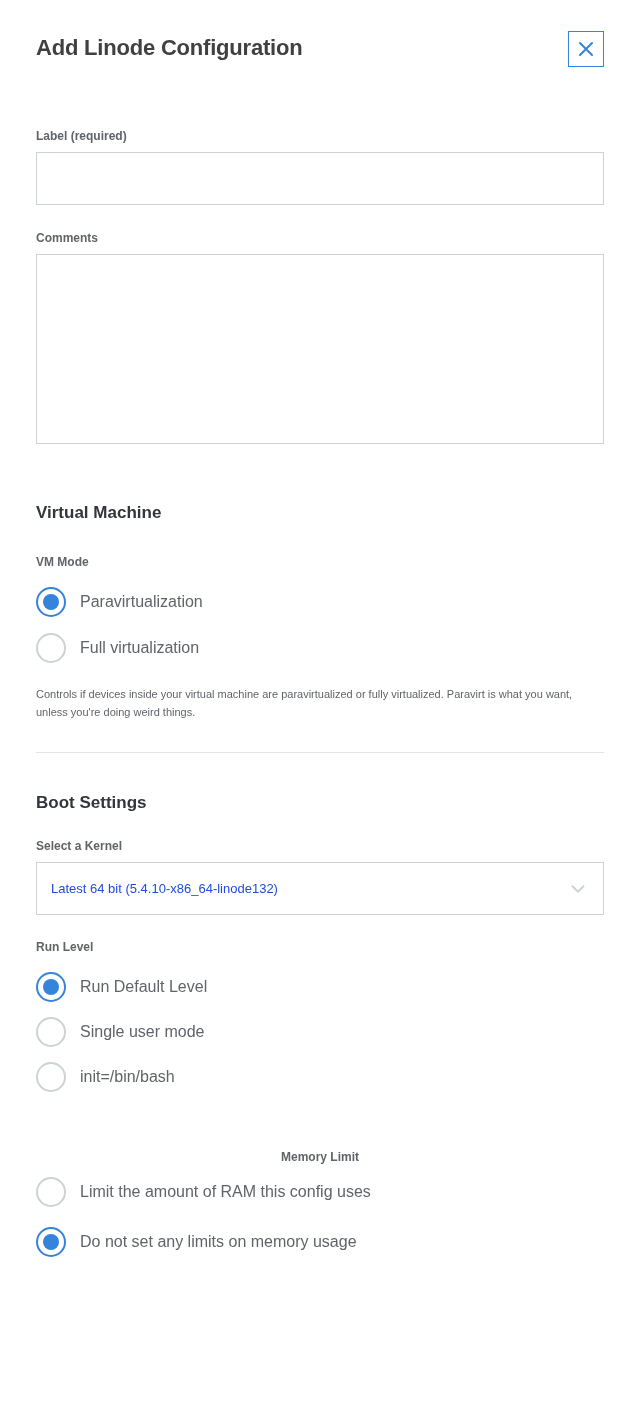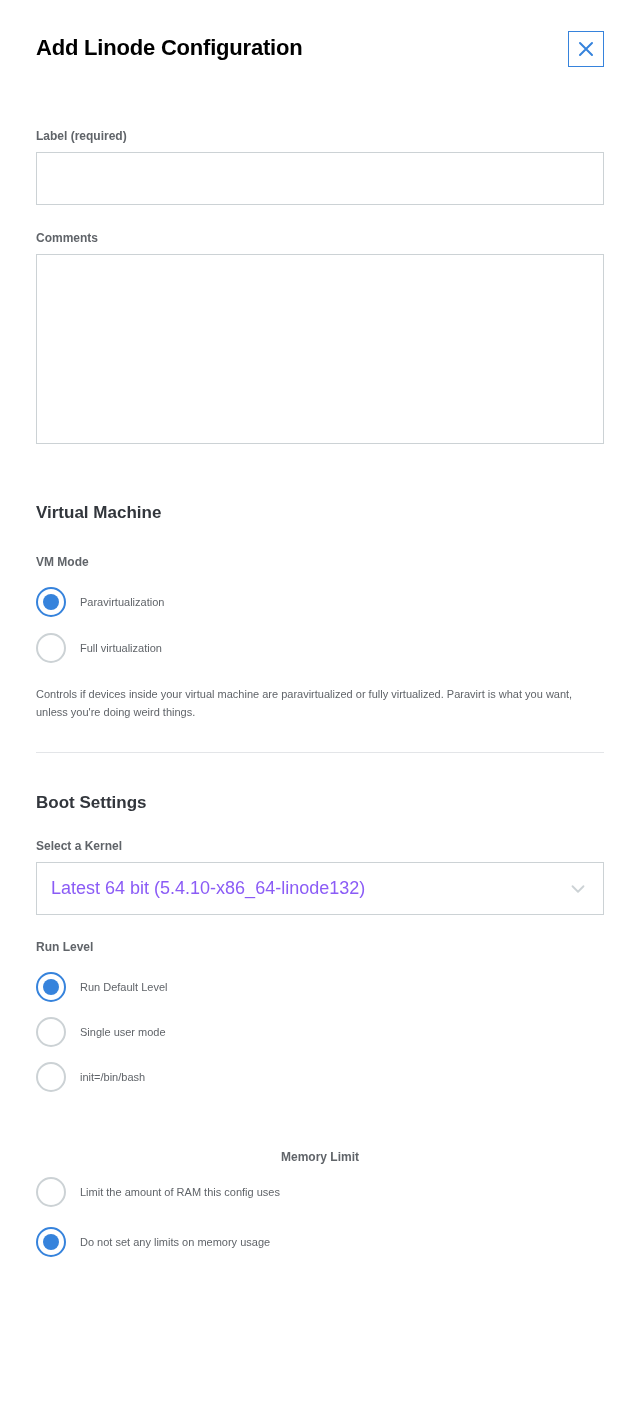--- a/index.html
+++ b/index.html
@@ -25,21 +25,21 @@
   
   .drawer-header {
     display: flex;
     align-items: flex-start;
     justify-content: space-between;
     padding-top: 33px;
   }
   .drawer-title {
     font-size: 22px;
     font-weight: bold;
-    color: #000000;
+    color: #404040;
     letter-spacing: -0.2px;
     line-height: 30px;
     margin: 0;
   }
   .close-button {
     width: 36px;
     height: 36px;
     border: 1px solid #3683dc;
     background: #ffffff;
     color: #3683dc;
@@ -133,21 +133,21 @@
     position: absolute;
     left: 50%;
     top: 50%;
     transform: translate(-50%, -50%);
     width: 16px;
     height: 16px;
     border-radius: 50%;
     background: #3683dc;
   }
   .radio-label {
-    font-size: 11px;
+    font-size: 16px;
     color: #606469;
     cursor: pointer;
   }
 
   .helper-text {
     font-size: 11px;
     line-height: 18px;
     color: #606469;
     margin: 0;
   }
@@ -158,22 +158,22 @@
     width: 100%;
     height: 53px;
     border: 1px solid #ccd2d5;
     background: #ffffff;
     display: flex;
     align-items: center;
     padding: 0 14px;
     cursor: pointer;
   }
   .select-value {
-    font-size: 18px;
-    color: #8b5cf6;
+    font-size: 13px;
+    color: #1d4ed8;
   }
   .select-arrow {
     position: absolute;
     right: 14px;
     top: 50%;
     transform: translateY(-50%);
     color: #ccd2d5;
     display: flex;
   }
 </style>

